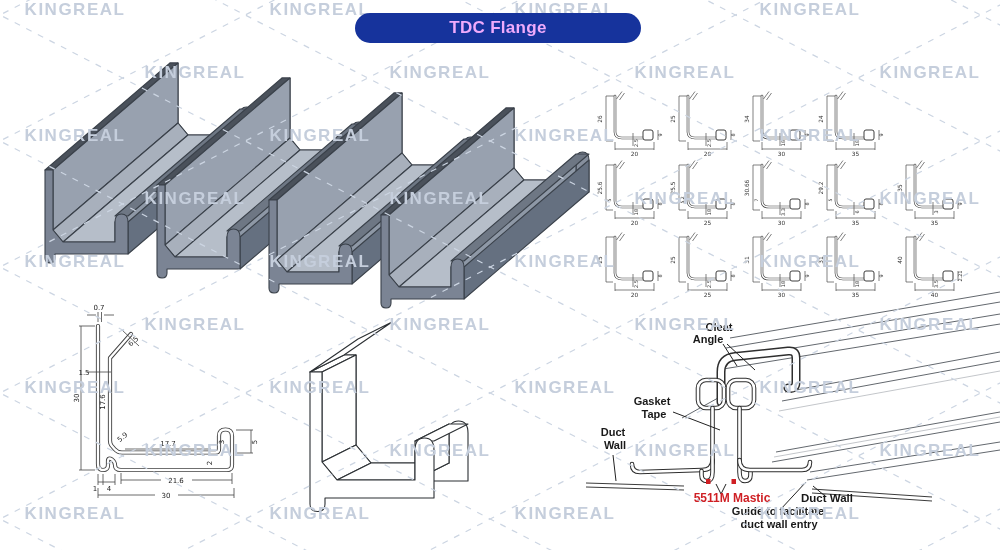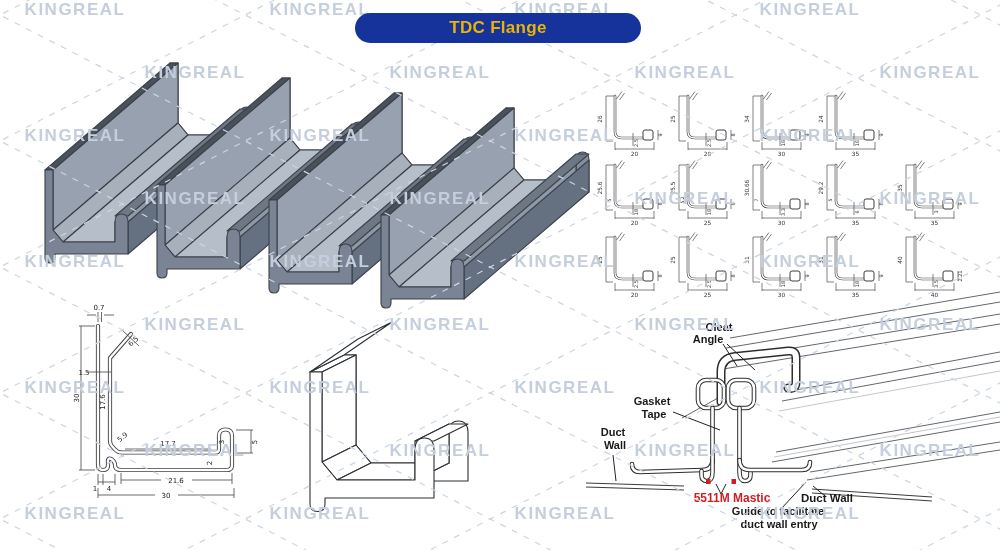--- a/index.html
+++ b/index.html
@@ -434,16 +434,16 @@
       <text x="440" y="456" class="wmt">KINGREAL</text>
       <text x="685" y="456" class="wmt">KINGREAL</text>
       <text x="930" y="456" class="wmt">KINGREAL</text>
       <text x="75" y="519" class="wmt">KINGREAL</text>
       <text x="320" y="519" class="wmt">KINGREAL</text>
       <text x="565" y="519" class="wmt">KINGREAL</text>
       <text x="810" y="519" class="wmt">KINGREAL</text>
       <text x="1055" y="519" class="wmt">KINGREAL</text>
     </svg>
 
-  <div id="banner" style="background: rgb(22, 51, 156); color: #eab308;">
+  <div id="banner" style="background: rgb(22, 51, 156); color: #f0abfc;">
     <span>TDC Flange</span>
   </div>
 </div>
 
 </body></html>

